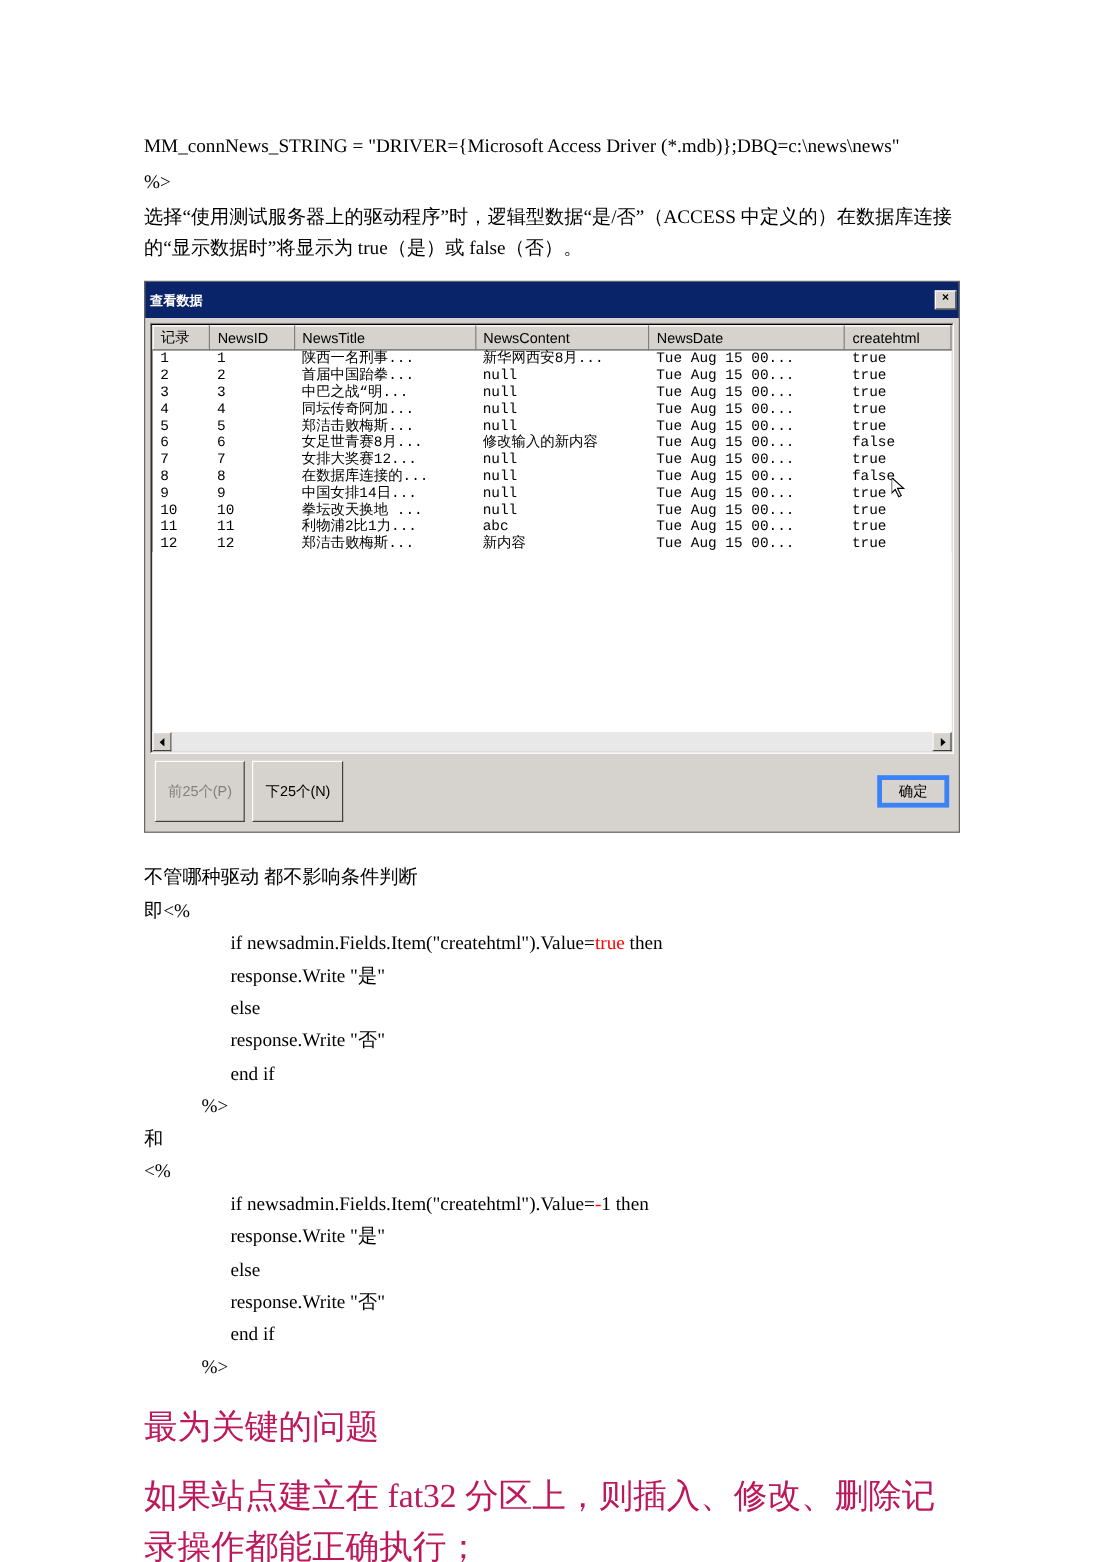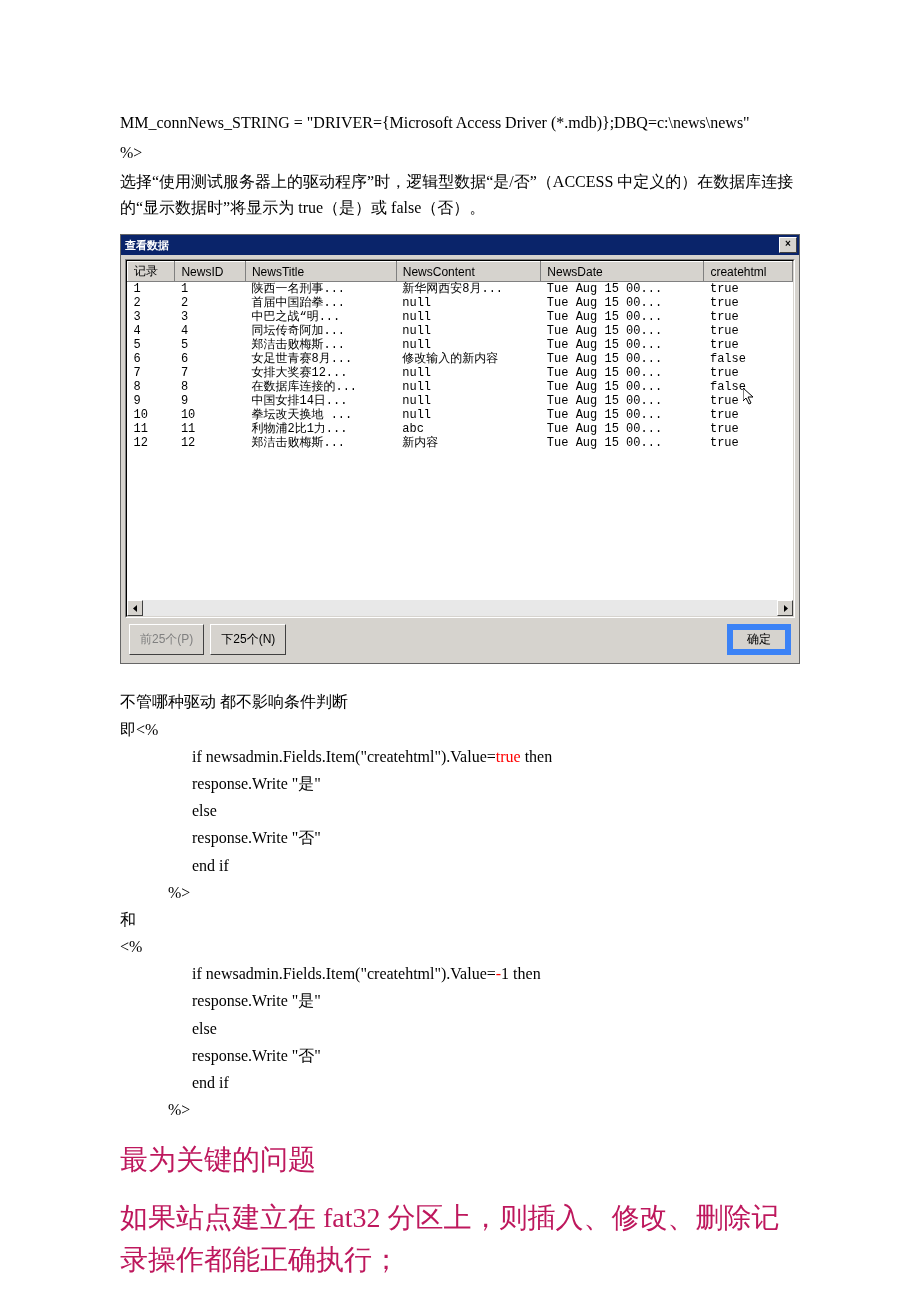--- a/index.html
+++ b/index.html
@@ -25,21 +25,21 @@
     font-family: "MS Sans Serif", "Tahoma", sans-serif;
     font-size: 11px;
     color: #000;
     background: #d6d3ce;
   }
   .titlebar {
     background: #0a246a;
     color: #fff;
     display: flex;
     align-items: center;
-    height: 20px;
+    height: 30px;
     padding: 0 2px 0 4px;
     font-weight: bold;
   }
   .titlebar .ttext { flex: 1; }
   .titlebar .close {
     width: 16px; height: 14px;
     background: #d6d3ce;
     border: 1px solid #fff;
     border-right-color: #404040;
     border-bottom-color: #404040;
@@ -106,26 +106,26 @@
     display: flex;
     align-items: center;
     padding: 6px 4px 4px 4px;
     gap: 6px;
   }
   .winbtn {
     background: #d6d3ce;
     border: 1px solid #fff;
     border-right-color: #404040;
     border-bottom-color: #404040;
-    padding: 6px 10px;
+    padding: 16px 10px;
     font-family: "SimSun", sans-serif;
     font-size: 12px;
   }
   .winbtn.disabled { color: #808080; }
-  .winbtn.default { border: 6px solid #3b82f6; padding: 1px 14px; }
+  .winbtn.default { border: 4px solid #3b82f6; padding: 1px 14px; }
   .spacer { flex: 1; }
 
   .code {
     font-family: "Times New Roman", serif;
     font-size: 16px;
     line-height: 1.7;
   }
   .ind1 { padding-left: 72px; }
   .ind0 { padding-left: 48px; }
   .red { color: #ff0000; }

